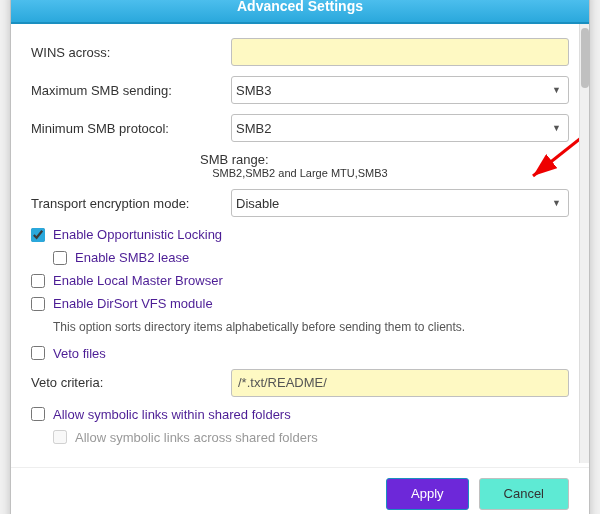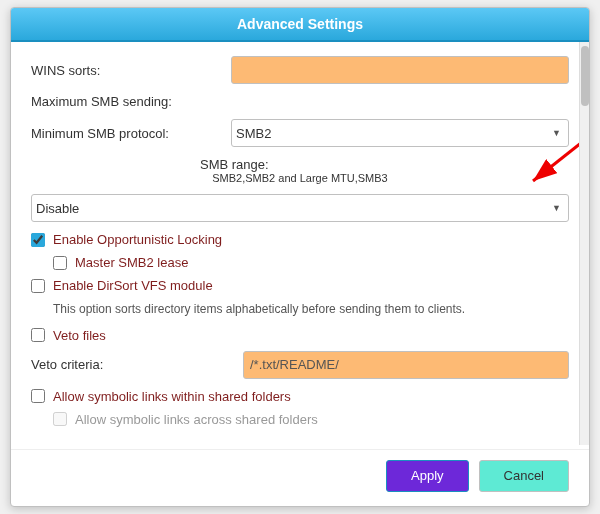--- a/index.html
+++ b/index.html
@@ -67,21 +67,21 @@
     .form-control {
       flex: 1;
     }
     input[type="text"] {
       width: 100%;
       height: 28px;
       border: 1px solid #c0c0c0;
       border-radius: 3px;
       padding: 2px 6px;
       font-size: 13px;
-      background: #fdba74;
+      background: #fef9c3;
       color: #555;
     }
     input[type="text"]:disabled {
       background: #f5f5f5;
       color: #999;
     }
     select {
       width: 100%;
       height: 28px;
       border: 1px solid #c0c0c0;
@@ -125,21 +125,21 @@
     }
     .checkbox-row input[type="checkbox"] {
       width: 14px;
       height: 14px;
       margin-right: 8px;
       flex-shrink: 0;
       cursor: pointer;
       accent-color: #2aa8dc;
     }
     .checkbox-row label {
-      color: #7f1d1d;
+      color: #4c1d95;
       cursor: pointer;
     }
     .checkbox-row label.disabled {
       color: #999;
       text-align: right;
     }
     .info-text {
       color: #555;
       font-size: 12px;
       margin-bottom: 10px;
@@ -178,28 +178,35 @@
 <body>
 
 <div class="dialog">
   <div class="dialog-header">
     <span>Advanced Settings</span>
   </div>
 
   <div class="dialog-body">
 
     <div class="form-row">
-      <div class="form-label">WINS sorts:</div>
+      <div class="form-label">WINS across:</div>
       <div class="form-control">
         <input type="text" value="" style="">
       </div>
     </div>
 
     <div class="form-row">
       <div class="form-label">Maximum SMB sending:</div>
+      <div class="select-wrapper">
+        <select>
+          <option>SMB1</option>
+          <option>SMB2</option>
+          <option selected="">SMB3</option>
+        </select>
+      </div>
     </div>
 
     <div class="form-row">
       <div class="form-label">Minimum SMB protocol:</div>
       <div class="select-wrapper">
         <select>
           <option>SMB1</option>
           <option selected="">SMB2</option>
           <option>SMB3</option>
         </select>
@@ -214,53 +221,58 @@
         <defs>
           <marker id="arrowhead" markerWidth="8" markerHeight="6" refX="8" refY="3" orient="auto">
             <polygon points="0 0, 8 3, 0 6" fill="#e00"></polygon>
           </marker>
         </defs>
         <line x1="78" y1="4" x2="30" y2="42" stroke="#e00" stroke-width="3" marker-end="url(#arrowhead)"></line>
       </svg>
     </div>
 
     <div class="form-row">
+      <div class="form-label">Transport encryption mode:</div>
       <div class="select-wrapper">
         <select>
           <option selected="">Disable</option>
           <option>If client agrees</option>
           <option>Required</option>
         </select>
       </div>
     </div>
 
     <div class="checkbox-row">
       <input type="checkbox" id="chk-opportunistic" checked="" style="">
       <label for="chk-opportunistic">Enable Opportunistic Locking</label>
     </div>
 
     <div class="checkbox-row indented">
       <input type="checkbox" id="chk-smb2-lease" style="">
-      <label for="chk-smb2-lease">Master SMB2 lease</label>
-    </div>
-
+      <label for="chk-smb2-lease">Enable SMB2 lease</label>
+    </div>
+
+    <div class="checkbox-row">
+      <input type="checkbox" id="chk-local-master" style="">
+      <label for="chk-local-master">Enable Local Master Browser</label>
+    </div>
 
     <div class="checkbox-row">
       <input type="checkbox" id="chk-dirsort" style="">
       <label for="chk-dirsort">Enable DirSort VFS module</label>
     </div>
 
     <div class="info-text">This option sorts directory items alphabetically before sending them to clients.</div>
 
     <div class="checkbox-row">
       <input type="checkbox" id="chk-veto" style="">
       <label for="chk-veto">Veto files</label>
     </div>
 
-    <div class="form-row" style="margin-bottom:10px;gap:12px;">
+    <div class="form-row" style="margin-bottom:10px;">
       <div class="form-label">Veto criteria:</div>
       <div class="form-control">
         <input type="text" value="/*.txt/README/" style="">
       </div>
     </div>
 
     <div class="checkbox-row">
       <input type="checkbox" id="chk-symlinks" style="">
       <label for="chk-symlinks">Allow symbolic links within shared folders</label>
     </div>

